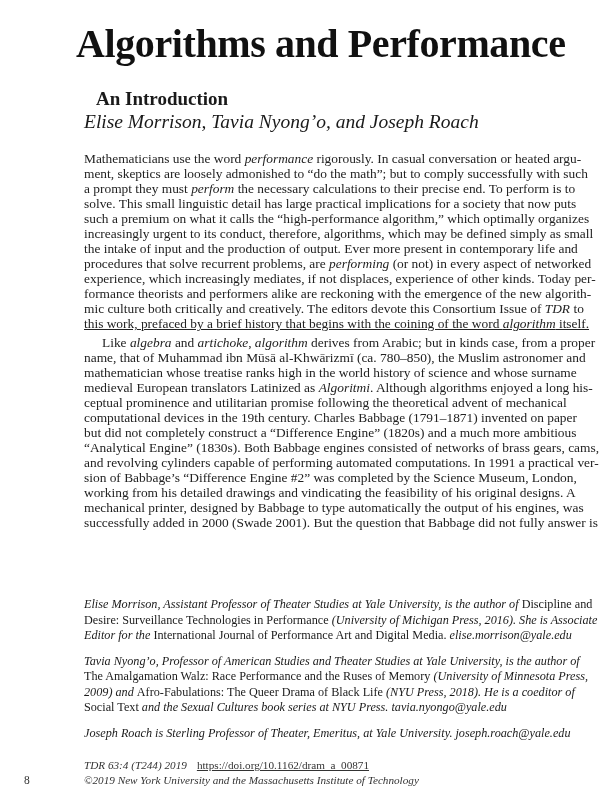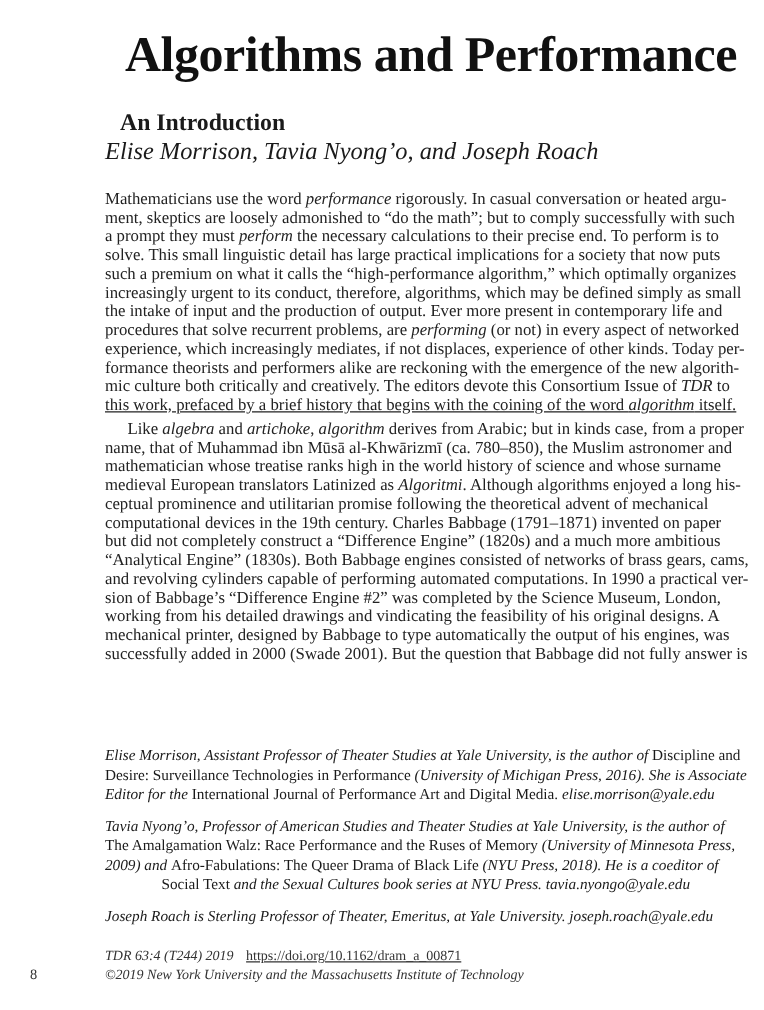--- a/index.html
+++ b/index.html
@@ -16,21 +16,21 @@
       color: #1a1a1a;
     }
     .page {
       position: absolute;
       left: 0; top: 0;
       width: 611px;
       height: 808px;
     }
     .title {
       position: absolute;
-      left: 100px;
+      left: 76px;
       top: 22px;
       margin: 0;
       font-size: 40px;
       font-weight: bold;
       line-height: 44px;
       letter-spacing: -0.4px;
       color: #111;
       white-space: nowrap;
     }
     .subtitle {
@@ -92,21 +92,20 @@
       left: 84px;
       top: 597px;
       width: 468px;
       font-size: 12.2px;
       line-height: 15.5px;
       color: #1a1a1a;
     }
     .bio {
       margin: 0 0 10px 0;
       font-style: italic;
-      text-align: right;
     }
     .bio .roman { font-style: normal; }
     .bio .bline {
       display: block;
       white-space: nowrap;
     }
     .bio.bio-3 { margin-top: 0px; }
 
     .footer {
       position: absolute;
@@ -159,21 +158,21 @@
     <div class="para-gap"></div>
     <p id="para2">
         <span class="line indent"><span>Like </span><span style="font-style: italic;">algebra</span><span> and </span><span style="font-style: italic;">artichoke</span><span>, </span><span style="font-style: italic;">algorithm</span><span> derives from Arabic; but in kinds case, from a proper</span></span>
         <span class="line"><span>name, that of Muhammad ibn Mūsā al-Khwārizmī (ca. 780–850), the Muslim astronomer and</span></span>
         <span class="line"><span>mathematician whose treatise ranks high in the world history of science and whose surname</span></span>
         <span class="line"><span>medieval European translators Latinized as </span><span style="font-style: italic;">Algoritmi</span><span>. Although algorithms enjoyed a long his-</span></span>
         <span class="line"><span>ceptual prominence and utilitarian promise following the theoretical advent of mechanical</span></span>
         <span class="line"><span>computational devices in the 19th century. Charles Babbage (1791–1871) invented on paper</span></span>
         <span class="line"><span>but did not completely construct a “Difference Engine” (1820s) and a much more ambitious</span></span>
         <span class="line"><span>“Analytical Engine” (1830s). Both Babbage engines consisted of networks of brass gears, cams,</span></span>
-        <span class="line"><span>and revolving cylinders capable of performing automated computations. In 1990 a practical ver-</span></span>
+        <span class="line"><span>and revolving cylinders capable of performing automated computations. In 1991 a practical ver-</span></span>
         <span class="line"><span>sion of Babbage’s “Difference Engine #2” was completed by the Science Museum, London,</span></span>
         <span class="line"><span>working from his detailed drawings and vindicating the feasibility of his original designs. A</span></span>
         <span class="line"><span>mechanical printer, designed by Babbage to type automatically the output of his engines, was</span></span>
         <span class="line"><span>successfully added in 2000 (Swade 2001). But the question that Babbage did not fully answer is</span></span>
       </p>
   </div>
 
   <div class="bios">
     <p class="bio bio-1">
         <span class="bline"><span>Elise Morrison, Assistant Professor of Theater Studies at Yale University, is the author of </span><span class="roman">Discipline and</span></span>

